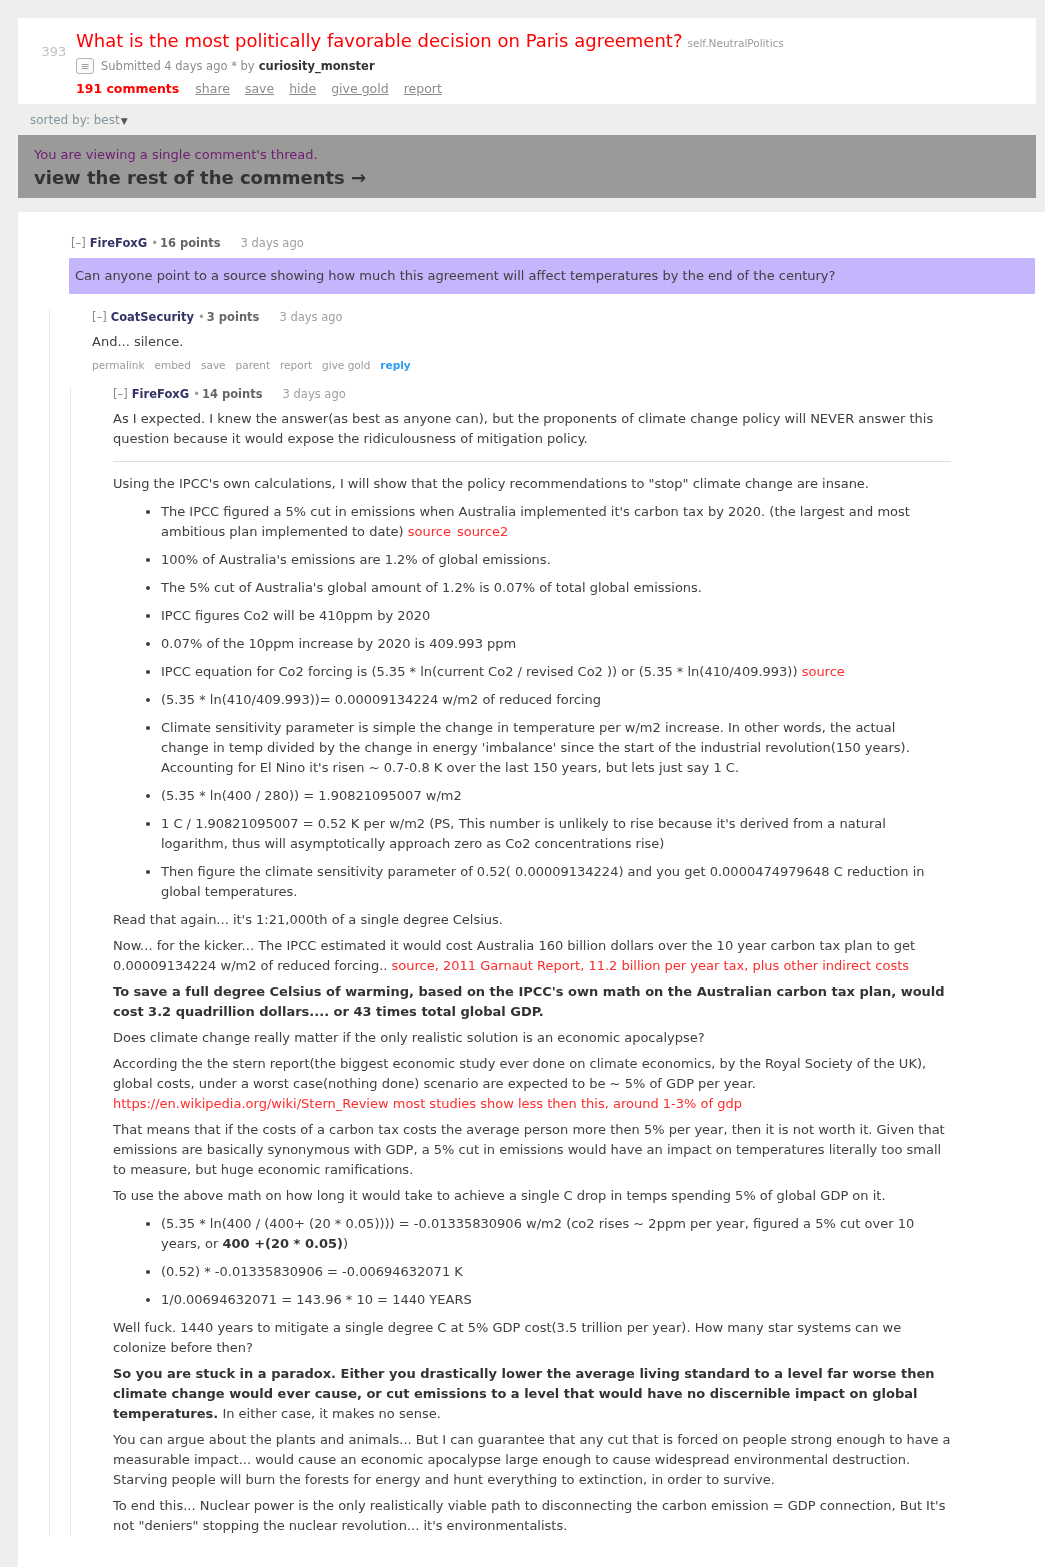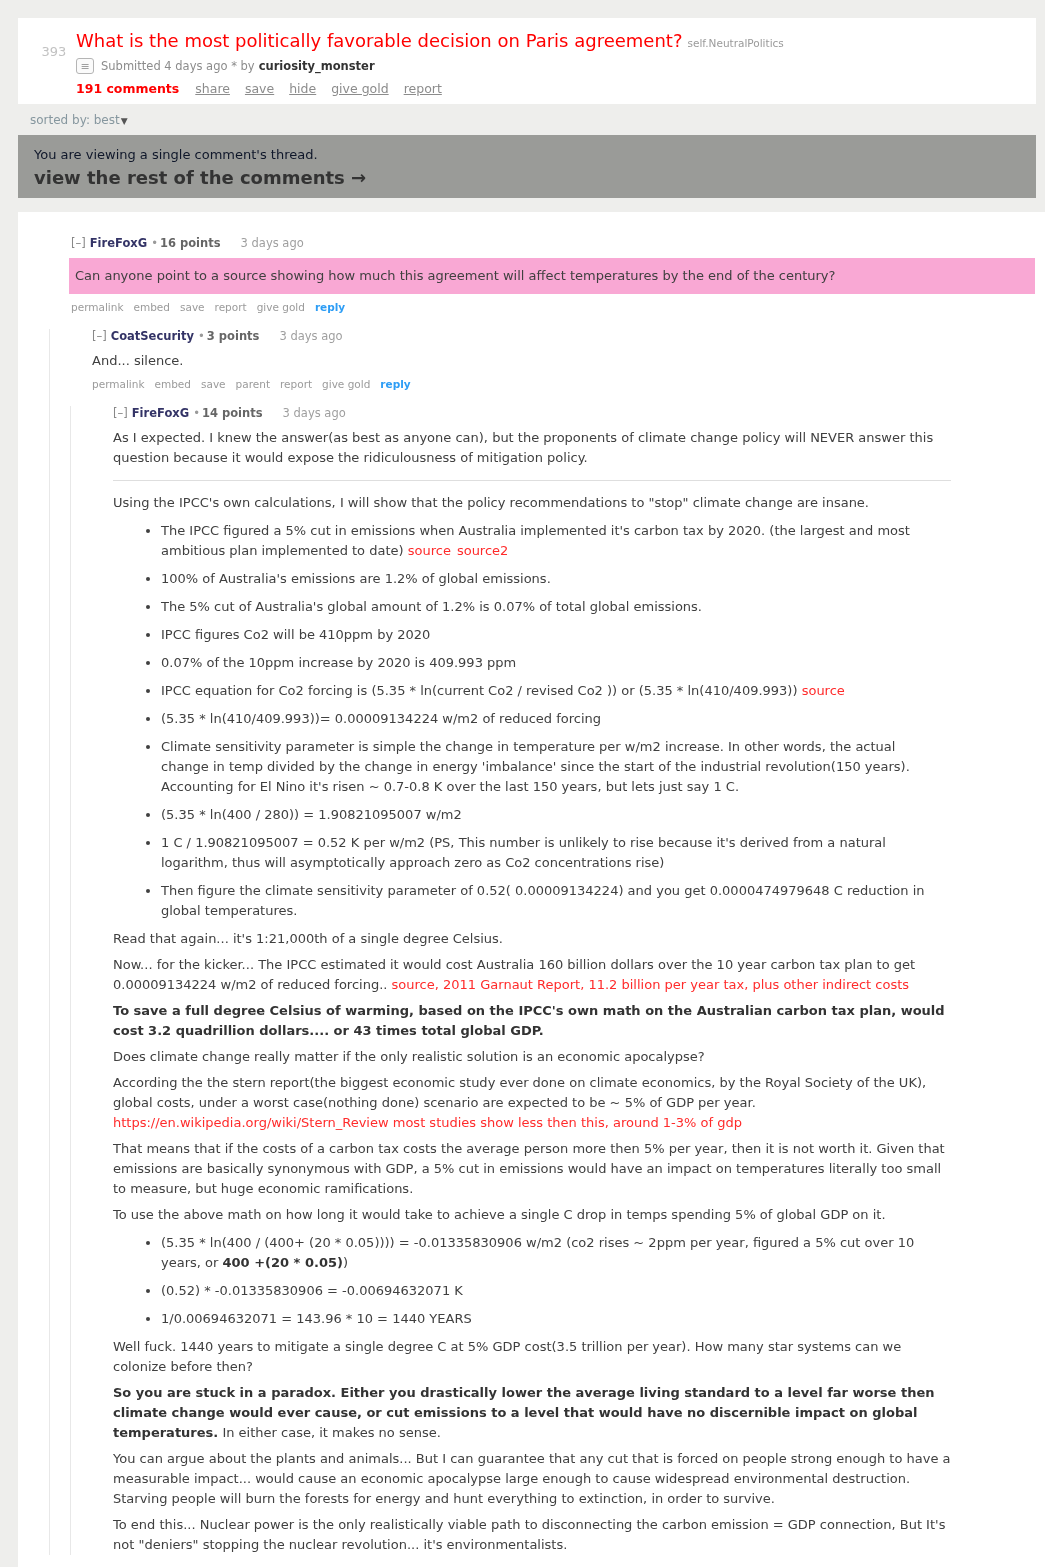--- a/index.html
+++ b/index.html
@@ -44,21 +44,21 @@
   .post-action { color: #8c8c8c; margin-right: 11px; text-decoration: underline; }
 
   
   .sort-bar { margin: 9px 0 0 30px; font-size: 12px; color: #86979f; }
   .sort-arrow { color: #555; font-size: 9px; margin-left: 1px; }
   .notice-banner {
     background: #9a9b98;
     margin: 8px 9px 0 18px;
     padding: 9px 0 10px 16px;
   }
-  .notice-line1 { color: #0f172a; font-size: 13px; }
+  .notice-line1 { color: #701a75; font-size: 13px; }
   .notice-line2 { display: block; color: #333333; font-size: 18px; font-weight: 700; margin-top: 4px; }
 
   
   .commentarea {
     background: #ffffff;
     margin: 14px 0 0 18px;
     padding: 24px 10px 10px 31px;
     min-height: 1380px;
   }
   .comment .entry { padding-left: 22px; }
@@ -67,21 +67,21 @@
     padding-left: 20px;
     margin-top: 16px;
   }
   .c-head { font-size: 11.5px; color: #888888; }
   .collapser { color: #888888; }
   .c-author { color: #333366; font-weight: 700; margin: 0 2px 0 4px; }
   .bullpt { color: #9a9a9a; margin: 0 2px; }
   .c-score { color: #666666; font-weight: 700; }
   .c-time { color: #9f9f9f; margin-left: 20px; }
   .usertext-body { margin-top: 8px; font-size: 13px; line-height: 20px; color: #404040; }
-  .usertext-body.highlighted { background: #f9a8d4; padding: 2px 6px; margin-left: -2px; }
+  .usertext-body.highlighted { background: #c4b5fd; padding: 2px 6px; margin-left: -2px; }
   .md { max-width: 838px; }
   .md p { margin: 6px 0; }
   .md hr { border: none; border-top: 1px solid #dedede; margin: 12px 0; }
   .md ul { margin: 6px 0; padding-left: 40px; list-style: disc; }
   .md li { margin: 8px 8px; }
   .md strong { font-weight: 700; color: #333333; }
   .redlink { color: #ff2b2b; }
   .redlink + .redlink { margin-left: 6px; }
   .c-links { margin-top: 7px; font-size: 10.5px; }
   .c-link { color: #9b9b9b; margin-right: 10px; }
@@ -125,23 +125,20 @@
 
   <div class="comment">
     <div class="entry">
       <div class="c-head">
         <a class="collapser">[–]</a><a class="c-author">FireFoxG</a><span class="bullpt">•</span><span class="c-score">16 points</span><span class="c-time">3 days ago</span>
       </div>
       <div class="usertext-body highlighted">
         <div class="md">
             <p>Can anyone point to a source showing how much this agreement will affect temperatures by the end of the century?</p>
           </div>
-      </div>
-      <div class="c-links">
-        <a class="c-link">permalink</a><a class="c-link">embed</a><a class="c-link">save</a><a class="c-link">report</a><a class="c-link">give gold</a><a class="reply-link">reply</a>
       </div>
     </div>
 
     <div class="child">
       <div class="comment">
         <div class="entry">
           <div class="c-head">
             <a class="collapser">[–]</a><a class="c-author">CoatSecurity</a><span class="bullpt">•</span><span class="c-score">3 points</span><span class="c-time">3 days ago</span>
           </div>
           <div class="usertext-body">

